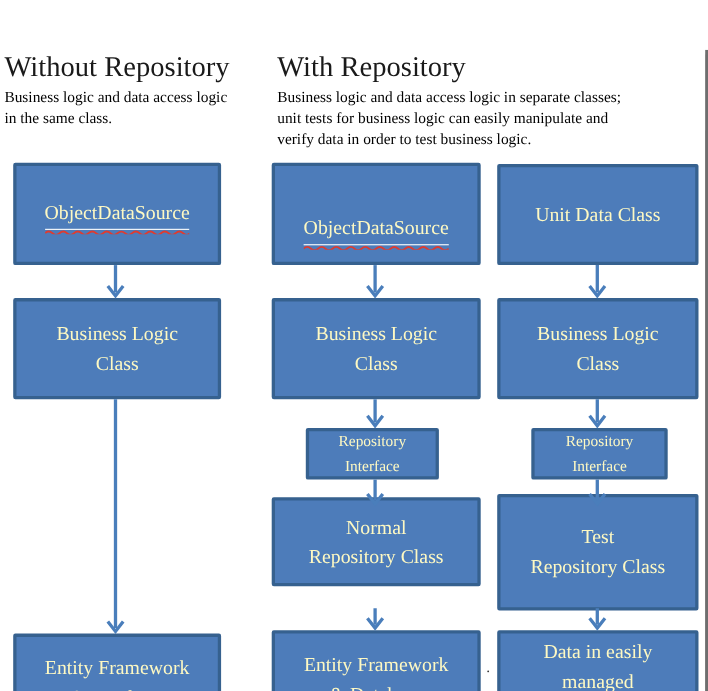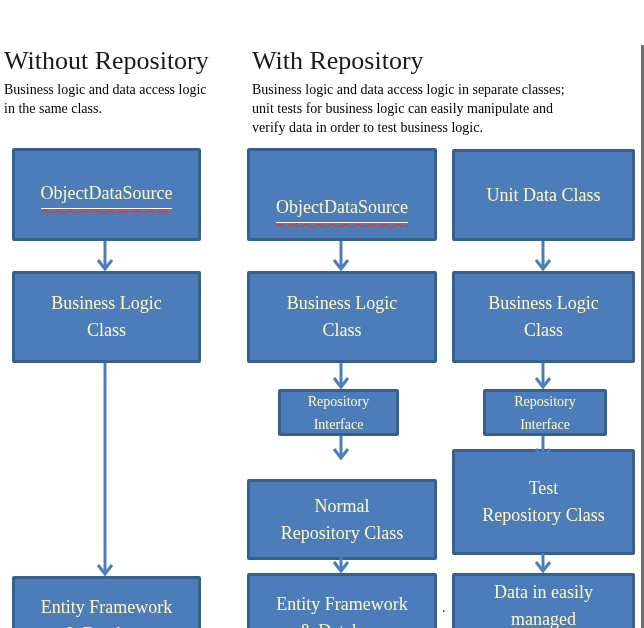--- a/index.html
+++ b/index.html
@@ -157,21 +157,21 @@
     </div>
   </div>
   <div class="box" style="left:247px;top:226px;width:190px;height:92px">
     <div class="box-text">Business Logic
 Class</div>
   </div>
   <div class="box small" style="left:278px;top:344px;width:121px;height:47px">
     <div class="box-text">Repository
 Interface</div>
   </div>
-  <div class="box" style="left:247px;top:434px;width:190px;height:81px">
+  <div class="box" style="left:247px;top:407px;width:190px;height:81px">
     <div class="box-text">Normal
 Repository Class</div>
   </div>
   <div class="box" style="left:247px;top:528px;width:190px;height:90px">
     <div class="box-text">Entity Framework
 &amp; Database</div>
   </div>
 
   <div class="box" style="left:452px;top:104px;width:183px;height:92px">
     <div class="box-text">Unit Data Class</div>

